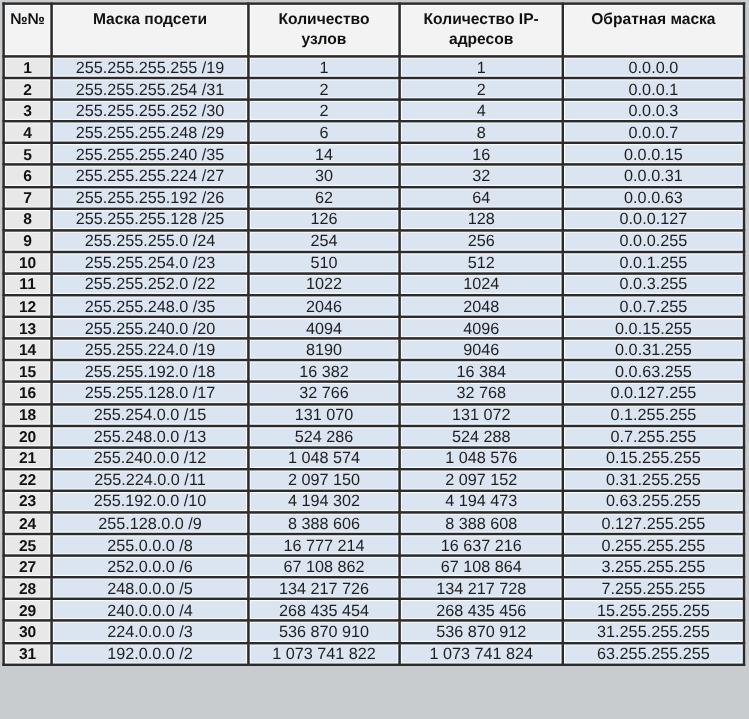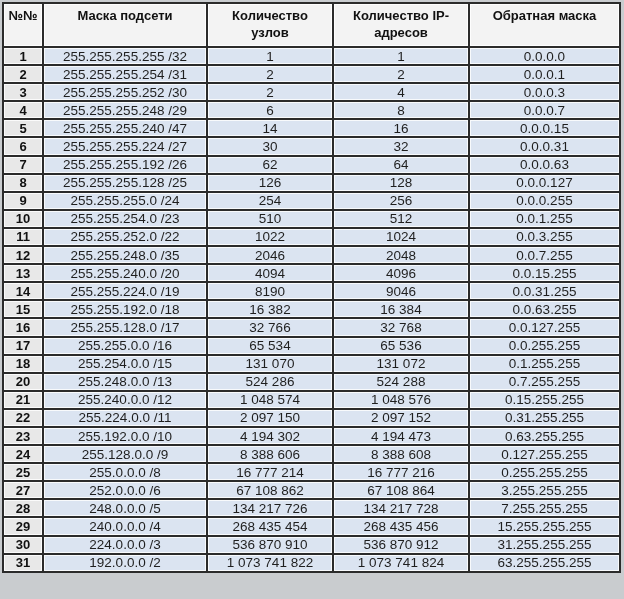--- a/index.html
+++ b/index.html
@@ -79,21 +79,21 @@
         <th>Количество
 узлов</th>
         <th>Количество IP-
 адресов</th>
         <th>Обратная маска</th>
       </tr>
     </thead>
     <tbody>
         <tr>
           <td>1</td>
-          <td>255.255.255.255 /32</td>
+          <td>255.255.255.255 /19</td>
           <td>1</td>
           <td>1</td>
           <td>0.0.0.0</td>
         </tr>
         <tr>
           <td>2</td>
           <td>255.255.255.254 /31</td>
           <td>2</td>
           <td>2</td>
           <td>0.0.0.1</td>
@@ -107,21 +107,21 @@
         </tr>
         <tr>
           <td>4</td>
           <td>255.255.255.248 /29</td>
           <td>6</td>
           <td>8</td>
           <td>0.0.0.7</td>
         </tr>
         <tr>
           <td>5</td>
-          <td>255.255.255.240 /47</td>
+          <td>255.255.255.240 /35</td>
           <td>14</td>
           <td>16</td>
           <td>0.0.0.15</td>
         </tr>
         <tr>
           <td>6</td>
           <td>255.255.255.224 /27</td>
           <td>30</td>
           <td>32</td>
           <td>0.0.0.31</td>
@@ -190,27 +190,20 @@
           <td>0.0.63.255</td>
         </tr>
         <tr>
           <td>16</td>
           <td>255.255.128.0 /17</td>
           <td>32 766</td>
           <td>32 768</td>
           <td>0.0.127.255</td>
         </tr>
         <tr>
-          <td>17</td>
-          <td>255.255.0.0 /16</td>
-          <td>65 534</td>
-          <td>65 536</td>
-          <td>0.0.255.255</td>
-        </tr>
-        <tr>
           <td>18</td>
           <td>255.254.0.0 /15</td>
           <td>131 070</td>
           <td>131 072</td>
           <td>0.1.255.255</td>
         </tr>
         <tr>
           <td>20</td>
           <td>255.248.0.0 /13</td>
           <td>524 286</td>
@@ -242,21 +235,21 @@
           <td>24</td>
           <td>255.128.0.0 /9</td>
           <td>8 388 606</td>
           <td>8 388 608</td>
           <td>0.127.255.255</td>
         </tr>
         <tr>
           <td>25</td>
           <td>255.0.0.0 /8</td>
           <td>16 777 214</td>
-          <td>16 777 216</td>
+          <td>16 637 216</td>
           <td>0.255.255.255</td>
         </tr>
         <tr>
           <td>27</td>
           <td>252.0.0.0 /6</td>
           <td>67 108 862</td>
           <td>67 108 864</td>
           <td>3.255.255.255</td>
         </tr>
         <tr>

